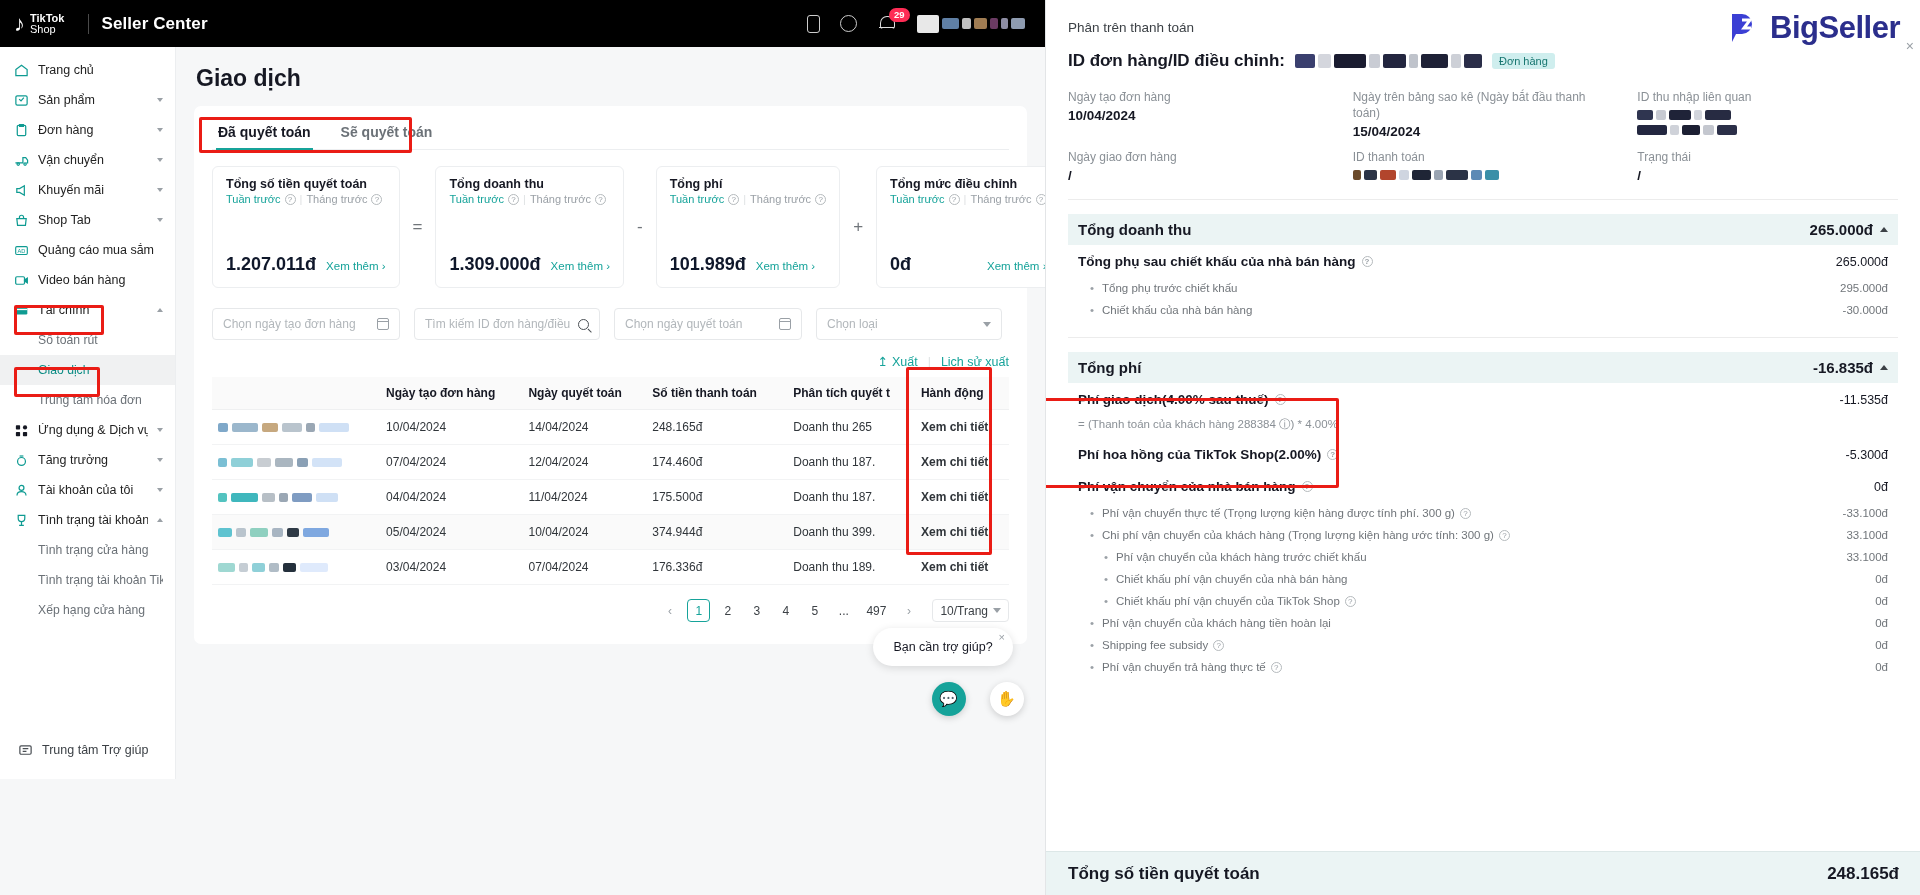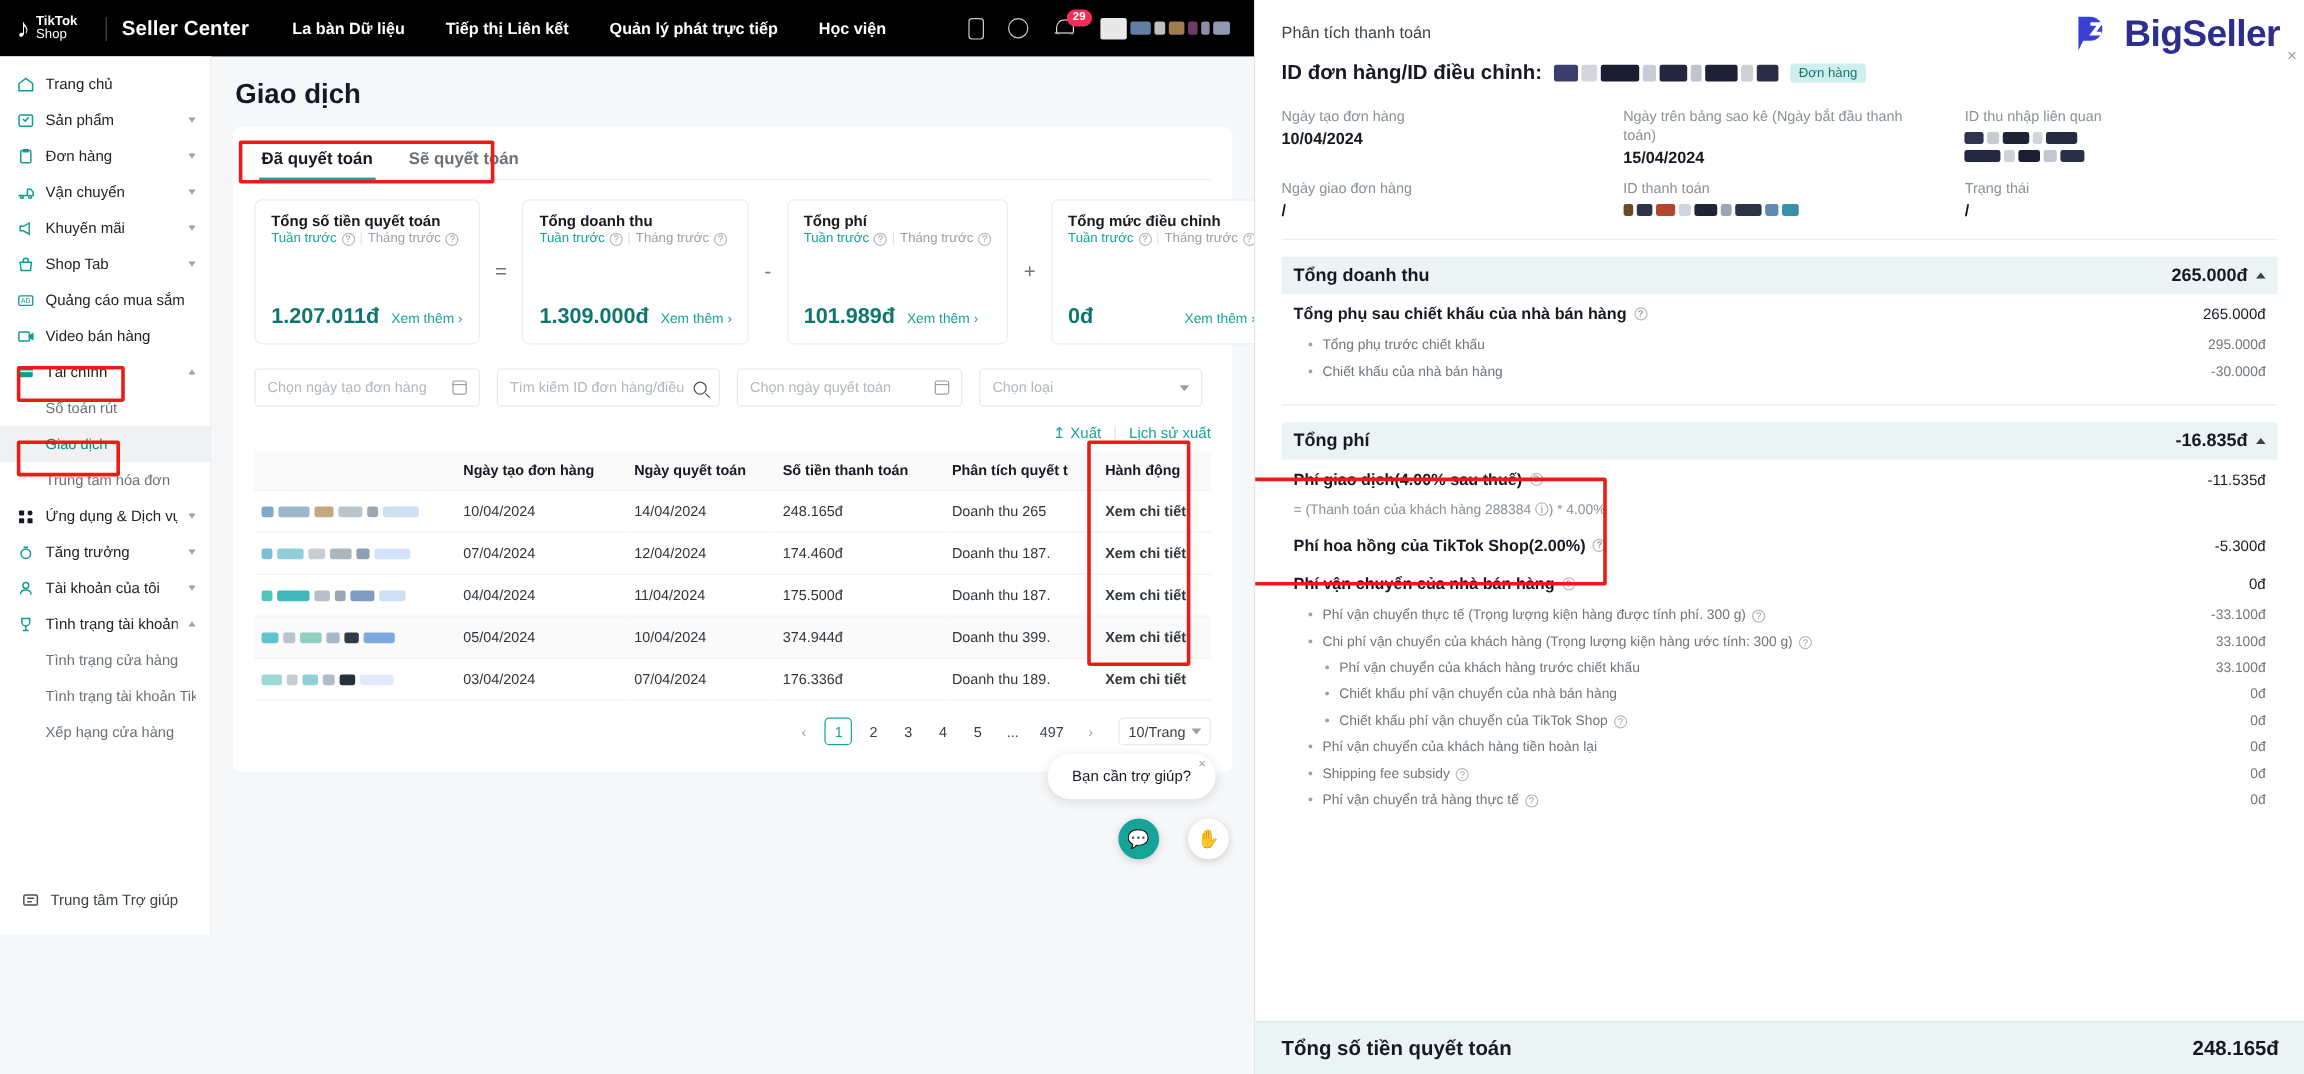--- a/index.html
+++ b/index.html
@@ -81,21 +81,21 @@
   .stat-title { font-size:12.5px; font-weight:bold; color:#161823; white-space:nowrap; }
   .stat-sub { font-size:11px; margin-top:2px; display:flex; align-items:center; gap:4px; white-space:nowrap; }
   .stat-sub .hl { color:#16a39a; }
   .stat-sub .mut { color:#9aa0a6; }
   .qm {
     display:inline-block; width:11px; height:11px; border:1px solid #b5babd; border-radius:50%;
     font-size:8px; line-height:9.5px; text-align:center; color:#9aa0a6;
   }
   .pipe { color:#dfe2e4; }
   .stat-val-row { display:flex; align-items:baseline; gap:10px; margin-top:7px; }
-  .stat-val { font-size:18px; font-weight:bold; color:#0f766e; white-space:nowrap; }
+  .stat-val { font-size:18px; font-weight:bold; color:#0f172a; white-space:nowrap; }
   .stat-more { font-size:11.5px; color:#16a39a; white-space:nowrap; cursor:pointer;margin-top:48px; }
   .op { font-size:17px; color:#70757a; padding:0 13px; font-weight:500; }
 
   .filters { display:flex; gap:14px; margin-top:20px; }
   .fld {
     height:32px; border:1px solid #e6e8ea; border-radius:4px; background:#fff;
     display:flex; align-items:center; padding:0 10px; font-size:12px; color:#b2b7bb; gap:6px;
   }
   .fld .txt { flex:1; white-space:nowrap; overflow:hidden; }
   .f1 { width:188px; } .f2 { width:186px; } .f3 { width:188px; } .f4 { width:186px; }
@@ -211,26 +211,20 @@
     <div class="topbar">
       <div class="logo-wrap">
         <span class="tt-note">♪</span>
         <span>
           <span class="tt-text" style="display:block">TikTok</span>
           <span class="tt-text" style="display:block;font-weight:normal">Shop</span>
         </span>
       </div>
       <div class="divider-v"></div>
       <div class="sc-title">Seller Center</div>
-      <div class="topnav">
-        <a href="#">La bàn Dữ liệu</a>
-        <a href="#">Tiếp thị Liên kết</a>
-        <a href="#">Quản lý phát trực tiếp</a>
-        <a href="#">Học viện</a>
-      </div>
       <div class="top-right">
         <span class="ic phone-ic"></span>
         <span class="ic ring-ic"></span>
         <span class="bell">
           <span class="badge">29</span>
         </span>
         <span class="avatar-blur">
           <i style="width:22px;height:18px;background:#e8e8e8"></i>
           <i style="width:17px;background:#5f7fa4"></i>
           <i style="width:9px;background:#bfbfbf"></i>
@@ -644,21 +638,21 @@
     <div class="bs-logo">
       <svg class="bs-mark" viewBox="0 0 40 40">
         <path d="M8 6h12a10 10 0 010 20H14l-4 8V6z" fill="#3b3fd4"></path>
         <path d="M20 12h8l-6 8h7" fill="none" stroke="#fff" stroke-width="3"></path>
       </svg>
       <span class="bs-name">BigSeller</span>
     </div>
     <div class="bs-close">×</div>
 
     <div class="rp-inner">
-      <div class="rp-sub">Phân tích thanh toán</div>
+      <div class="rp-sub">Phân trên thanh toán</div>
 
       <div class="rp-id">
         <span class="lbl">ID đơn hàng/ID điều chỉnh:</span>
         <span class="blur">
           <i style="width:20px;background:#3a3f6e"></i>
             <i style="width:13px;background:#d4d6dd"></i>
             <i style="width:32px;background:#1a1c30"></i>
             <i style="width:11px;background:#c9ccd4"></i>
             <i style="width:23px;background:#23263f"></i>
             <i style="width:9px;background:#bfc3cb"></i>

